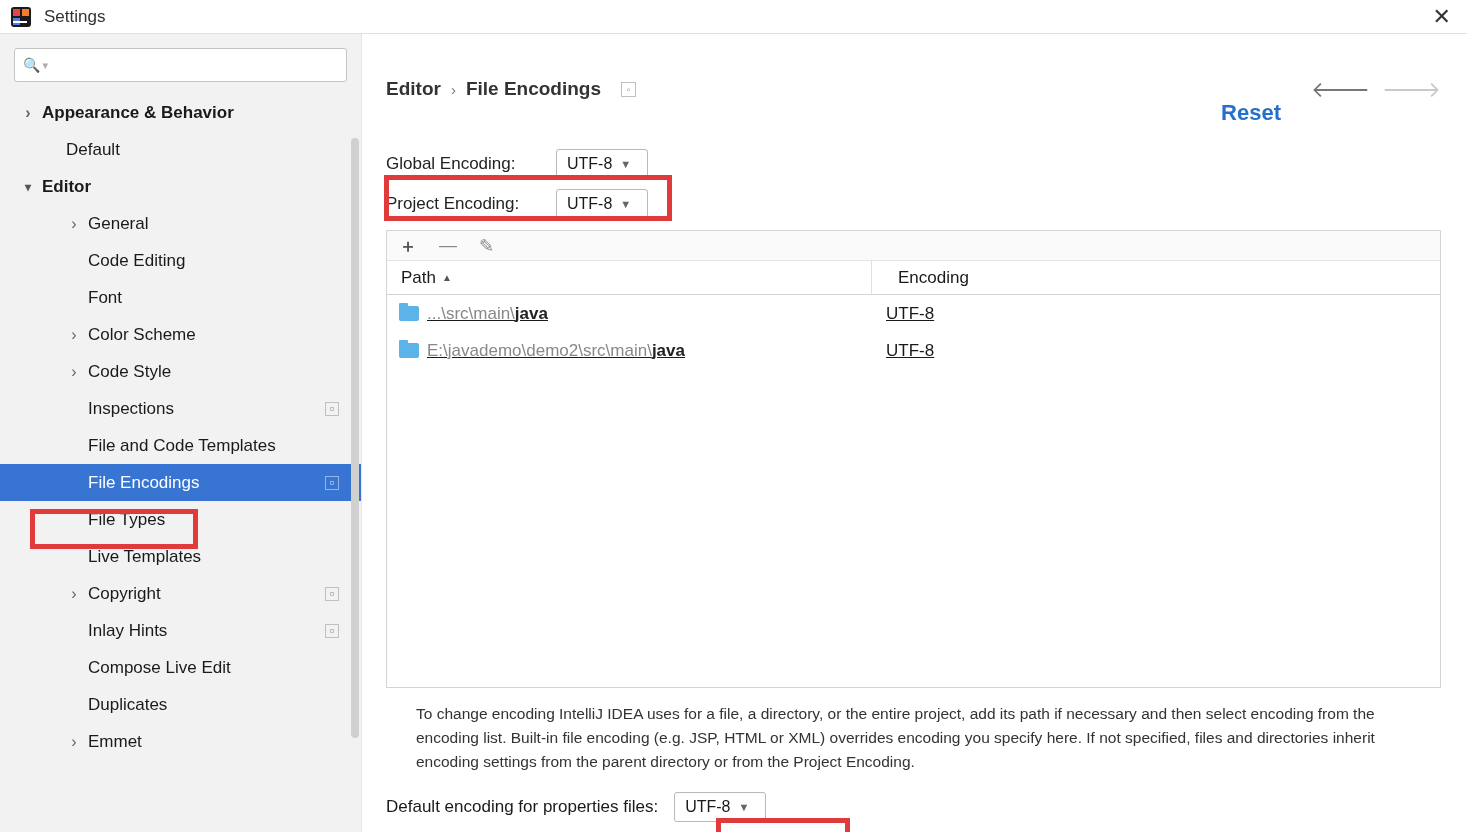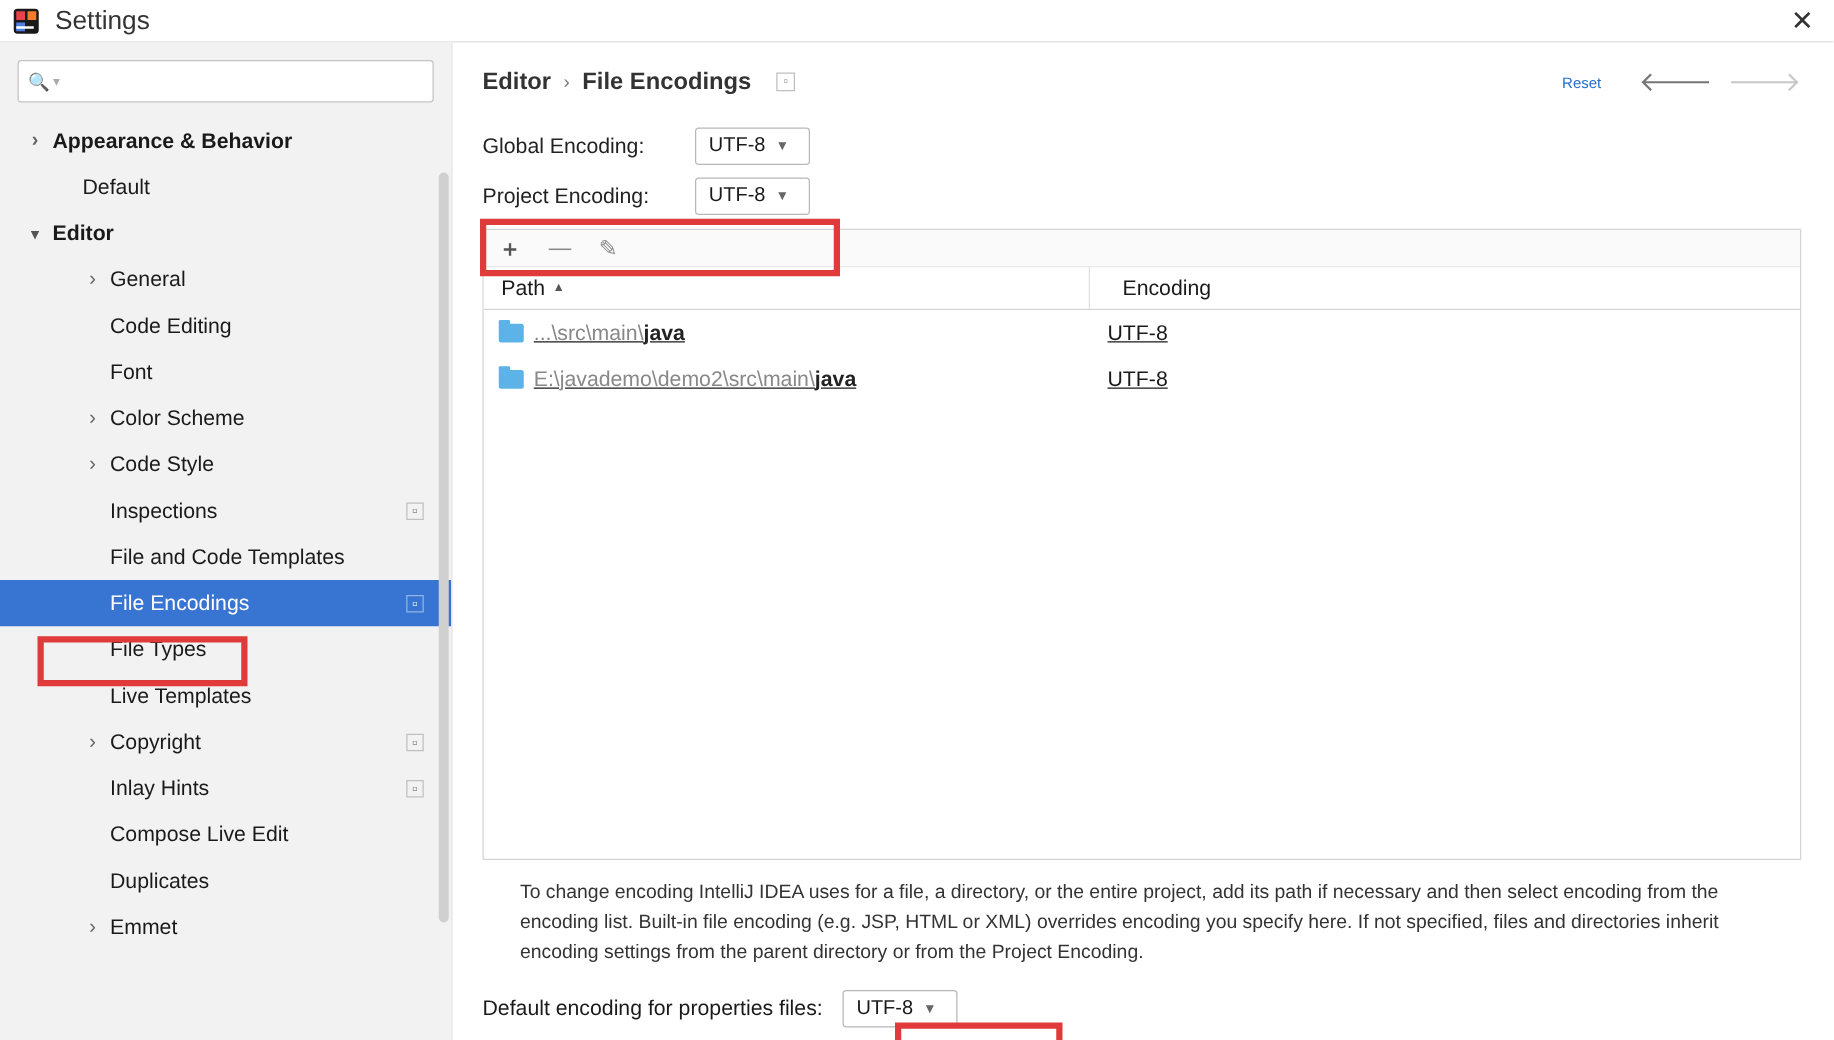--- a/index.html
+++ b/index.html
@@ -1,19 +1,19 @@
 <!DOCTYPE html>
 <html><head>
 <meta charset="utf-8">
 <style>
 * { box-sizing: border-box; margin: 0; padding: 0; }
 body { font-family: "Segoe UI", Arial, sans-serif; font-size: 15px; color: #1a1a1a; background: #fff; width: 1467px; height: 832px; overflow: hidden; }
 .titlebar { height: 34px; display: flex; align-items: center; padding: 0 10px; border-bottom: 1px solid #e0e0e0; background: #fff; }
 .titlebar .app-icon { width: 22px; height: 22px; margin-right: 12px; display: flex; align-items: center; justify-content: center; }
-.titlebar .title { font-size: 21px; color: #333; }
+.titlebar .title { font-size: 17px; color: #333; }
 .titlebar .close { margin-left: auto; font-size: 22px; color: #333; cursor: pointer; padding: 0 6px; }
 
 .main { display: flex; height: calc(832px - 34px); }
 
 .sidebar { width: 362px; background: #f2f2f2; border-right: 1px solid #e6e6e6; display: flex; flex-direction: column; padding-top: 14px; position: relative; }
 .search-box { margin: 0 14px 12px 14px; background: #fff; border: 1px solid #c4c4c4; border-radius: 3px; height: 34px; display: flex; align-items: center; padding: 0 8px; }
 .search-box .mag { color: #888; margin-right: 4px; font-size: 14px;}
 .search-box input { border: none; outline: none; flex: 1; font-size: 15px; background: transparent; }
 
 .tree { overflow-y: auto; flex: 1; padding-bottom: 10px; }
@@ -29,21 +29,21 @@
 .scroll-thumb { position: absolute; right: 2px; top: 104px; width: 8px; height: 600px; background: #d0d0d0; border-radius: 4px; }
 
 .content { flex: 1; display: flex; flex-direction: column; padding: 18px 26px 10px 24px; overflow: hidden; }
 .breadcrumb-row { display: flex; align-items: center; margin-bottom: 18px; }
 .breadcrumb { font-size: 19px; display: flex; align-items: center; gap: 10px; }
 .breadcrumb .seg { color: #333; }
 .breadcrumb .seg.bold { font-weight: 700; }
 .breadcrumb .sep { color: #777; font-size: 15px; }
 .breadcrumb .proj-badge { border: 1px solid #bfbfbf; width: 15px; height: 15px; display: inline-flex; align-items: center; justify-content: center; font-size: 10px; color: #888; margin-left: 10px; }
 .breadcrumb-row .spacer { flex: 1; }
-.reset-link { color: #2470cc; font-size: 12px; font-weight: 400; margin-right: 18px; cursor: pointer; }
+.reset-link { color: #2470cc; font-size: 22px; font-weight: 700; margin-right: 18px; cursor: pointer; margin-top: 48px; }
 .nav-arrow { font-size: 22px; color: #777; margin-left: 12px; cursor: pointer; }
 .nav-arrow.disabled { color: #c9c9c9; }
 
 .form-row { display: flex; align-items: center; height: 40px; padding: 2px 0; }
 .form-row .lbl { font-size: 17px; color: #222; width: 170px; }
 .select { height: 30px; border: 1px solid #b8b8b8; border-radius: 3px; background: #fff; display: inline-flex; align-items: center; padding: 0 8px 0 10px; font-size: 16px; cursor: pointer; min-width: 92px; }
 .select .tri { margin-left: 8px; color: #666; font-size: 11px; }
 
 .table-container { border: 1px solid #d4d4d4; margin-top: 6px; flex: 1; display: flex; flex-direction: column; min-height: 0; background: #fff; }
 .toolbar { height: 30px; display: flex; align-items: center; padding-left: 12px; gap: 22px; border-bottom: 1px solid #e4e4e4; background: #fafafa; }

